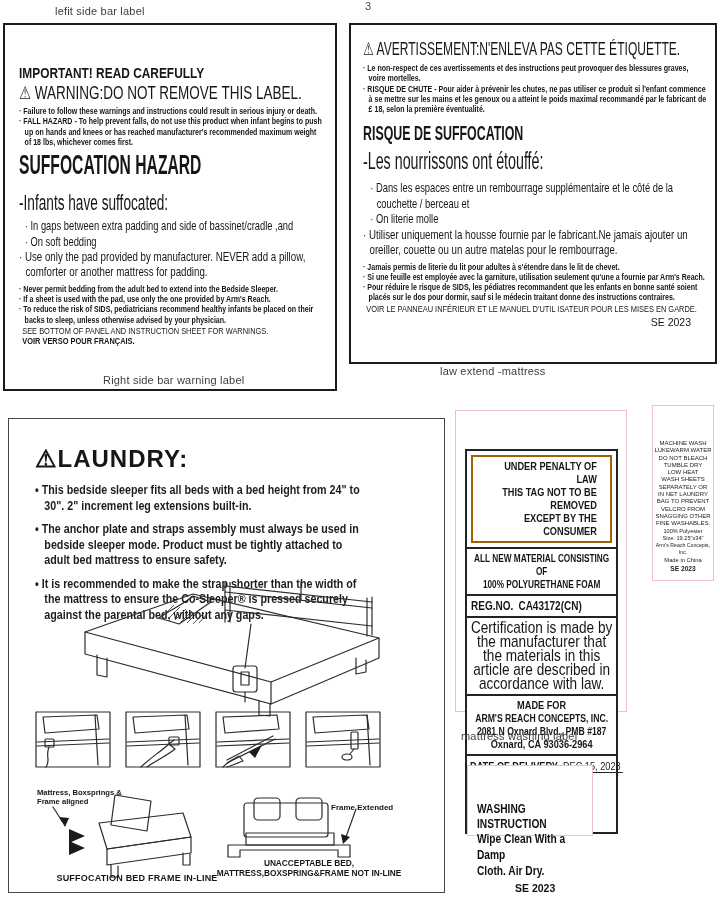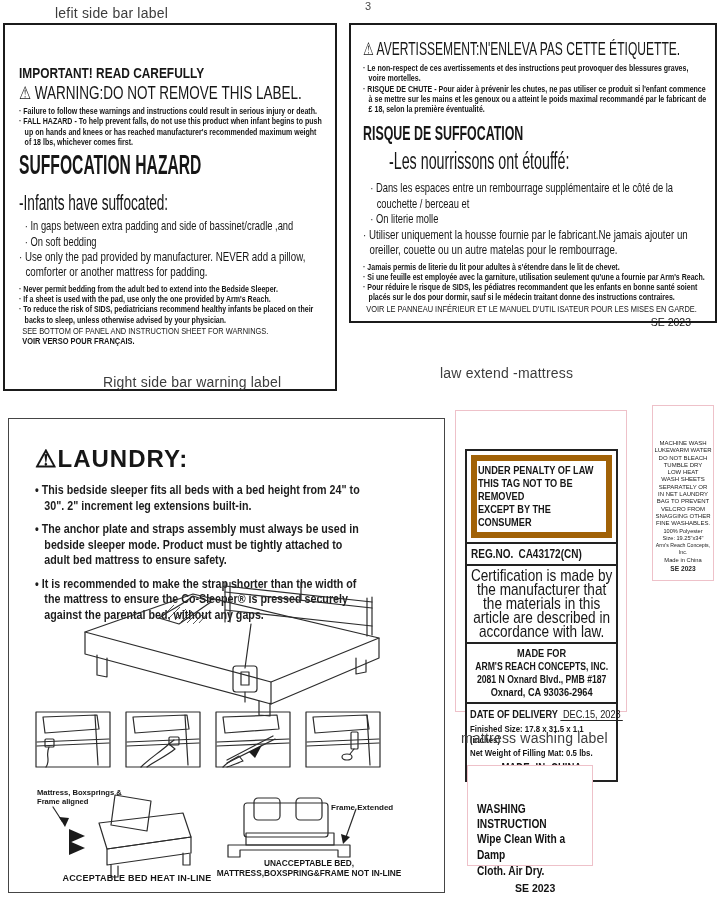--- a/index.html
+++ b/index.html
@@ -1,20 +1,20 @@
 <!DOCTYPE html>
 <html><head>
 <meta charset="utf-8">
 <style>
   html,body { margin:0; padding:0; background:#fff; }
   .sheet { position:relative; width:720px; height:900px; background:#ffffff;
            font-family:"Liberation Sans", sans-serif; color:#161616; overflow:hidden; }
   .abs { position:absolute; }
   .labelbox { border:2px solid #1b1b1b; background:#fff; box-sizing:border-box; }
-  .caption { font-size:14px; color:#3d3d3d; letter-spacing:.2px; }
+  .caption { font-size:11px; color:#3d3d3d; letter-spacing:.2px; }
 
   
   .cxL { display:block; transform-origin:0 0; }
   .cx85L { width:117.6%; transform:scaleX(.85); }
   .cx80L { width:125%;   transform:scaleX(.80); }
   .cx72L { width:138.9%; transform:scaleX(.72); }
   .cx80C { display:block; width:125%;   margin-left:-12.5%;  transform:scaleX(.80); transform-origin:50% 0; }
   .cx75C { display:block; width:133.3%; margin-left:-16.65%; transform:scaleX(.75); transform-origin:50% 0; }
   .hl  { display:inline-block; white-space:nowrap; transform-origin:0 50%; }
 
@@ -69,36 +69,36 @@
       <div class="cxL cx80L smalltext" style="font-weight:bold;">
         <div class="hang7">· Never permit bedding from the adult bed to extend into the Bedside Sleeper.</div>
         <div class="hang7">· If a sheet is used with the pad, use only the one provided by Arm's Reach.</div>
         <div class="hang7">· To reduce the risk of SIDS, pediatricians recommend healthy infants be placed on their backs to sleep, unless otherwise advised by your physician.</div>
         <div style="padding-left:4px; font-weight:normal; font-size:9.3px; margin-top:1px;">SEE BOTTOM OF PANEL AND INSTRUCTION SHEET FOR WARNINGS.</div>
         <div style="padding-left:4px; font-size:9.3px;">VOIR VERSO POUR FRANÇAIS.</div>
       </div>
     </div>
   </div>
 
-  <div class="abs labelbox" style="left:349px; top:23px; width:368px; height:300px;">
+  <div class="abs labelbox" style="left:349px; top:23px; width:368px; height:341px;">
     <div class="abs" style="left:12px; top:13px; width:344px;">
       <div style="font-size:18px; margin-bottom:3px;">
         <span class="hl" style="transform:scaleX(.67);">
           <span>⚠</span>
           <span>AVERTISSEMENT:N'ENLEVA PAS CETTE ÉTIQUETTE.</span>
         </span>
       </div>
       <div class="cxL cx80L smalltext" style="font-weight:bold; margin-bottom:4px;">
         <div class="hang7">· Le non-respect de ces avertissements et des instructions peut provoquer des blessures graves, voire mortelles.</div>
         <div class="hang7">· RISQUE DE CHUTE - Pour aider à prévenir les chutes, ne pas utiliser ce produit si l'enfant commence à se mettre sur les mains et les genoux ou a atteint le poids maximal recommandé par le fabricant de £ 18, selon la première éventualité.</div>
       </div>
       <div style="font-size:20px; font-weight:bold; line-height:30px;">
         <span class="hl" style="transform:scaleX(.62);">RISQUE DE SUFFOCATION</span>
       </div>
-      <div style="font-size:23px; line-height:27px; margin-bottom:5px;text-align:center;">
+      <div style="font-size:23px; line-height:27px; margin-bottom:5px;">
         <span class="hl" style="transform:scaleX(.62);">-Les nourrissons ont étouffé:</span>
       </div>
       <div class="cxL cx72L midtext" style="padding-left:10px;">
         <div class="hang9">· Dans les espaces entre un rembourrage supplémentaire et le côté de la couchette / berceau et</div>
         <div class="hang9">· On literie molle</div>
       </div>
       <div class="cxL cx72L midtext hang9" style="font-size:13.5px; margin-bottom:4px;">· Utiliser uniquement la housse fournie par le fabricant.Ne jamais ajouter un oreiller, couette ou un autre matelas pour le rembourrage.</div>
       <div class="cxL cx80L smalltext" style="font-weight:bold;">
         <div class="hang7">· Jamais permis de literie du lit pour adultes à s'étendre dans le lit de chevet.</div>
         <div class="hang7">· Si une feuille est employée avec la garniture, utilisation seulement qu'une a fournie par Arm's Reach.</div>
@@ -213,21 +213,21 @@
         <path d="M66,4 L102,10 L98,40 L62,34 Z"></path>
         <path d="M50,32 L134,22 L142,46 L58,58 Z"></path>
         <path d="M58,58 L142,46 L142,62 L58,74 Z"></path>
         <path d="M62,74 L62,86 L69,86 L69,75"></path>
         <path d="M134,62 L134,74 L141,74 L141,63"></path>
       </g>
       <polygon class="solid" points="16,36 10,26 20,27"></polygon>
       <polygon class="solid" points="20,38 36,45 20,52"></polygon>
       <polygon class="solid" points="20,50 36,57 20,64"></polygon>
     </svg>
-    <div class="abs" style="left:40px; top:454px; width:176px; text-align:center; font-size:9px; font-weight:bold; letter-spacing:.2px;">ACCEPTABLE BED HEAT IN-LINE</div>
+    <div class="abs" style="left:40px; top:454px; width:176px; text-align:center; font-size:9px; font-weight:bold; letter-spacing:.2px;">SUFFOCATION BED FRAME IN-LINE</div>
 
     <svg class="abs" style="left:213px; top:378px;" width="175" height="62" viewBox="0 0 175 62">
       <g class="ln">
         <rect x="22" y="6" width="84" height="34" rx="3"></rect>
         <rect x="32" y="1" width="26" height="22" rx="4"></rect>
         <rect x="74" y="1" width="26" height="22" rx="4"></rect>
         <rect x="24" y="36" width="88" height="12"></rect>
         <path d="M6,48 L128,48 L128,60 L116,60 L116,53 L18,53 L18,60 L6,60 Z"></path>
         <path d="M134,12 L124,40"></path>
       </g>
@@ -235,24 +235,28 @@
     </svg>
     <div class="abs" style="left:322px; top:384px; font-size:8px; font-weight:bold;">Frame Extended</div>
     <div class="abs" style="left:205px; top:440px; width:190px; text-align:center; font-size:8.3px; font-weight:bold; line-height:9.8px;">
       <div>UNACCEPTABLE BED,</div>
       <div>MATTRESS,BOXSPRING&amp;FRAME NOT IN-LINE</div>
     </div>
   </div>
 
   <div class="abs" style="left:455px; top:410px; width:172px; height:302px; border:1px solid #eec1c9; background:#fff; box-sizing:border-box;">
     <div class="abs" style="left:9px; top:38px; width:153px; border:2px solid #222; box-sizing:border-box; background:#fff;">
-      <div style="margin:4px; border:6px solid #a16207; padding:3px 1px; text-align:left; font-weight:bold; font-size:11.5px; line-height:13px;">
+      <div style="margin:4px; border:2px solid #a16207; padding:3px 13px; text-align:right; font-weight:bold; font-size:11.5px; line-height:13px;">
         <span class="cx80C">UNDER PENALTY OF LAW</span>
         <span class="cx80C">THIS TAG NOT TO BE REMOVED</span>
         <span class="cx80C">EXCEPT BY THE CONSUMER</span>
+      </div>
+      <div class="law-row" style="font-weight:bold; font-size:11px; line-height:13px;">
+        <span class="cx75C">ALL NEW MATERIAL CONSISTING OF</span>
+        <span class="cx75C">100% POLYURETHANE FOAM</span>
       </div>
       <div class="law-row" style="text-align:left; font-weight:bold; font-size:12.5px; padding-left:4px; word-spacing:3px;">
         <span class="cxL cx80L">REG.NO. CA43172(CN)</span>
       </div>
       <div class="law-row" style="font-size:17px; line-height:14px;">
         <span class="cx80C">Certification is made by the manufacturer that the materials in this article are described in accordance with law.</span>
       </div>
       <div class="law-row" style="font-weight:bold; font-size:11.5px; line-height:13px;">
         <span class="cx80C">MADE FOR</span>
         <span class="cx75C">ARM'S REACH CONCEPTS, INC.</span>
@@ -290,21 +294,21 @@
       <div style="font-size:5.6px;">100% Polyester</div>
       <div style="font-size:5.6px;">Size: 19.25"x34"</div>
       <div style="font-size:5.2px;">Arm's Reach Concepts, Inc.</div>
       <div style="font-size:5.8px;">Made in China</div>
       <div style="font-size:6.6px; font-weight:bold; margin-top:1px;">SE 2023</div>
     </div>
   </div>
 
   <div class="abs caption" style="left:461px; top:730px;">mattress washing label</div>
 
-  <div class="abs" style="left:467px; top:765px; width:126px; height:101px; border:1px solid #eec1c9; background:#fff; box-sizing:border-box;">
+  <div class="abs" style="left:467px; top:765px; width:126px; height:71px; border:1px solid #eec1c9; background:#fff; box-sizing:border-box;">
     <div style="margin:36px 0 0 9px; font-weight:bold; color:#111;">
       <div class="cxL cx85L" style="font-size:12px; line-height:15px;">WASHING INSTRUCTION</div>
       <div class="cxL cx85L" style="font-size:12px; line-height:15.5px;">Wipe Clean With a Damp</div>
       <div class="cxL cx85L" style="font-size:12px; line-height:16px;">Cloth. Air Dry.</div>
       <div style="font-size:10.5px; margin:3px 0 0 38px;">SE 2023</div>
     </div>
   </div>
 
 </div>
 

